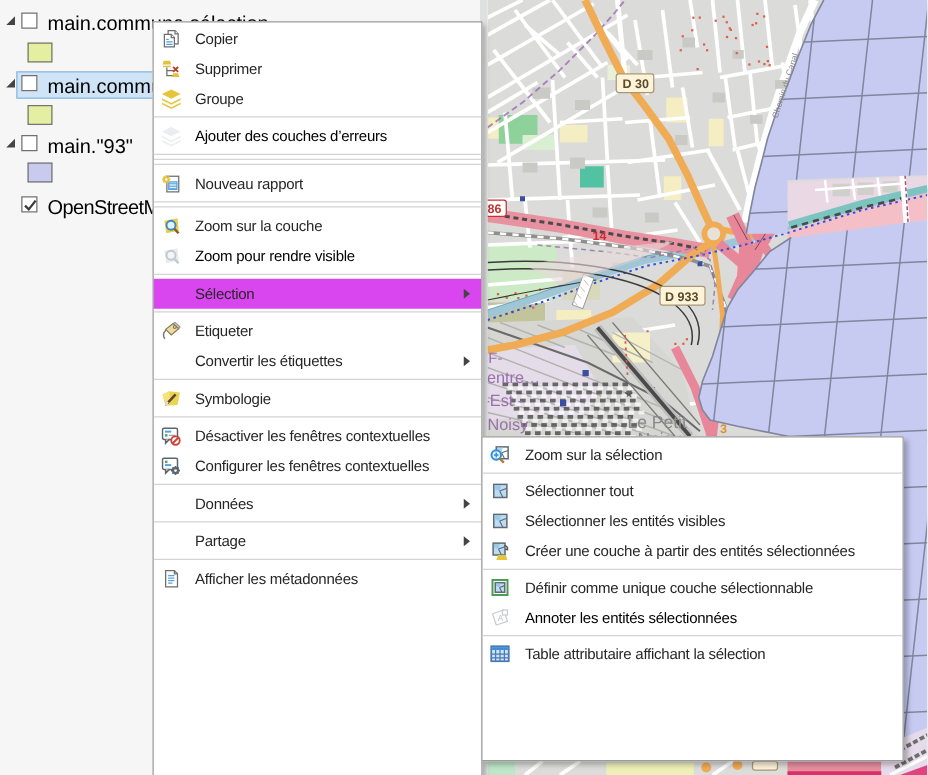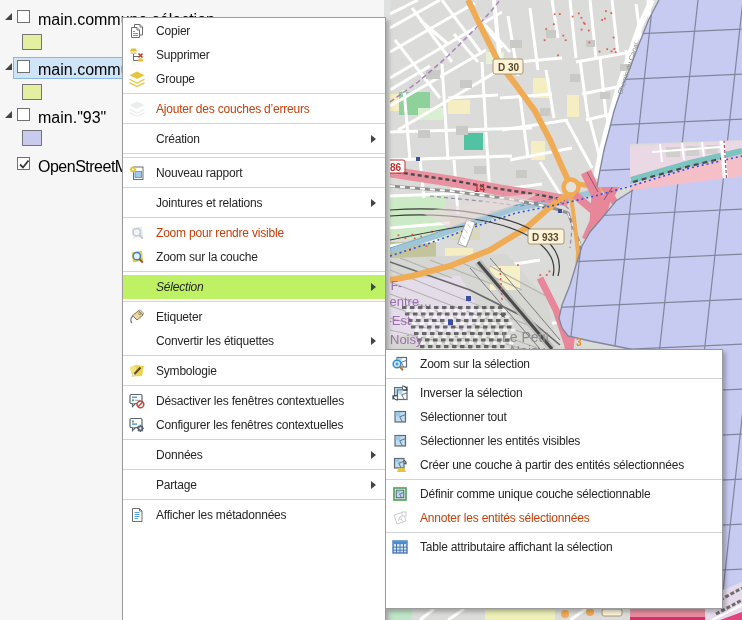--- a/index.html
+++ b/index.html
@@ -7,22 +7,22 @@
   font-family:"Liberation Sans", sans-serif; }
 #stage { position:relative; width:742px; height:620px; overflow:hidden; }
 .tri { position:absolute; width:0; height:0; border-left:7px solid transparent; border-bottom:7px solid #444; }
 .cb { position:absolute; width:13px; height:13px; background:#fff; border:1px solid #707070; }
 .swatch { position:absolute; left:22px; width:20px; height:16px; border:1px solid #757575; }
 .lbl { position:absolute; left:38px; white-space:nowrap; }
 
 .menu { position:absolute; background:#fff; border:1px solid #9b9b9b;
   box-shadow:3px 3px 4px rgba(0,0,0,0.25); font-size:12px; color:#262626; padding-top:1px; letter-spacing:-0.2px; }
 .mi { position:relative; height:24px; line-height:24px; padding-left:33px; white-space:nowrap; }
-.mi.dis { color:#c2410c; }
-.mi.hl { background:#bef264;font-style:italic; }
+.mi.dis { color:#000000; }
+.mi.hl { background:#d946ef; }
 .mi .ic { position:absolute; left:6px; top:4px; width:16px; height:16px; }
 .sep { height:0; border-top:1px solid #d4d4d4; margin:2px 0 3px 0; }
 .arr { position:absolute; right:9px; top:8px; width:0; height:0;
   border-left:5px solid #444; border-top:4px solid transparent; border-bottom:4px solid transparent; }
 .sub .mi { padding-left:34px; }
 .sub .sep { margin:2px 0 2px 0; }
 .sub { padding-top:2px !important; }
 .sub .mi .ic { left:6px; }
 </style>
 </head>
@@ -570,44 +570,42 @@
           <path d="M0.5,7.6 L8,11.4 L15.5,7.6 L15.5,9 L8,12.8 L0.5,9 Z" fill="#e5c53c"></path>
           <path d="M0.5,11 L8,14.8 L15.5,11 L15.5,12.4 L8,16.2 L0.5,12.4 Z" fill="#e5c53c"></path>
         </svg>Groupe</div>
 <div class="sep"></div>
 <div class="mi dis"><svg class="ic" viewBox="0 0 16 16">
           <path d="M8,0.5 L15.5,4.2 L8,8 L0.5,4.2 Z" fill="#ebedee"></path>
           <path d="M0.5,7.6 L8,11.4 L15.5,7.6 L15.5,9 L8,12.8 L0.5,9 Z" fill="#ebedee"></path>
           <path d="M0.5,11 L8,14.8 L15.5,11 L15.5,12.4 L8,16.2 L0.5,12.4 Z" fill="#ebedee"></path>
         </svg>Ajouter des couches d’erreurs</div>
 <div class="sep"></div>
-<div class="mi">Création<div class="arr"></div></div>
 <div class="sep"></div>
 <div class="sep"></div>
 <div class="mi"><svg class="ic" viewBox="0 0 16 16">
           <rect x="4.5" y="2" width="9.5" height="12.5" fill="#fff" stroke="#6e6e6e"></rect>
           <rect x="6" y="6.5" width="6.5" height="6" fill="#ddebf7" stroke="#55a3e0"></rect>
           <path d="M6,8h6.5 M6,10h6.5 M6,12h6.5" stroke="#55a3e0" stroke-width="0.9"></path>
           <circle cx="4" cy="4.5" r="2.6" fill="#e5c53c"></circle>
           <path d="M4,1.2v6.6 M0.7,4.5h6.6 M1.7,2.2l4.6,4.6 M6.3,2.2l-4.6,4.6" stroke="#e5c53c" stroke-width="1.3"></path>
           <circle cx="4" cy="4.5" r="1" fill="#fff"></circle>
         </svg>Nouveau rapport</div>
 <div class="sep"></div>
-<div class="mi">Jointures et relations<div class="arr"></div></div>
-<div class="sep"></div>
+<div class="sep"></div>
+<div class="mi"><svg class="ic" viewBox="0 0 16 16">
+          <path d="M2.5,3.5 L13,1.5 L14,11.5 L4,13.5 Z" fill="#e8cf4a"></path>
+          <circle cx="7.8" cy="7.2" r="3.6" fill="#e3f1fa" stroke="#3b87c8" stroke-width="1.5"></circle>
+          <path d="M10.5,10 L13.8,13.6" stroke="#8a5a2a" stroke-width="2"></path>
+        </svg>Zoom sur la couche</div>
 <div class="mi dis"><svg class="ic" viewBox="0 0 16 16">
           <path d="M2.5,3.5 L13,1.5 L14,11.5 L4,13.5 Z" fill="#e8eaec"></path>
           <circle cx="7.8" cy="7.2" r="3.6" fill="#f2f5f7" stroke="#c3c9cf" stroke-width="1.5"></circle>
           <path d="M10.5,10 L13.8,13.6" stroke="#c3c9cf" stroke-width="2"></path>
         </svg>Zoom pour rendre visible</div>
-<div class="mi"><svg class="ic" viewBox="0 0 16 16">
-          <path d="M2.5,3.5 L13,1.5 L14,11.5 L4,13.5 Z" fill="#e8cf4a"></path>
-          <circle cx="7.8" cy="7.2" r="3.6" fill="#e3f1fa" stroke="#3b87c8" stroke-width="1.5"></circle>
-          <path d="M10.5,10 L13.8,13.6" stroke="#8a5a2a" stroke-width="2"></path>
-        </svg>Zoom sur la couche</div>
 <div class="sep"></div>
 <div class="mi hl">Sélection<div class="arr"></div></div>
 <div class="sep"></div>
 <div class="mi"><svg class="ic" viewBox="0 0 16 16">
           <path d="M6,5 L11,0.8 L15,4.6 L10,9 Z" fill="#d9d9d9" stroke="#9a9a9a"></path>
           <path d="M3.5,6.5 L9.5,1.8 L14,6 L8,11 Z" fill="#ecd9a4" stroke="#8a7a50"></path>
           <circle cx="10.8" cy="4.6" r="1.1" fill="#fff" stroke="#8a7a50"></circle>
           <path d="M4,7 C1.5,9 1,12 3,14" stroke="#777" fill="none" stroke-width="1.2"></path>
         </svg>Etiqueter</div>
 <div class="mi">Convertir les étiquettes<div class="arr"></div></div>
@@ -652,28 +650,20 @@
   <div class="menu sub" id="submenu" style="left:385px;top:349px;width:338px;height:260px;">
 <div class="mi"><svg class="ic" viewBox="0 0 16 16">
           <rect x="5" y="1.5" width="9.5" height="9.5" fill="#fff" stroke="#5f6a74" stroke-width="1.2"></rect>
           <path d="M5.6,2.1 L10.225,2.1 L9.275,6.25 L5.6,4.825 Z" fill="#aed4ee"></path>
           <path d="M9.275,6.25 L11.65,11 M9.275,6.25 L14.5,4.35" stroke="#5f6a74" stroke-width="0.9" fill="none"></path>
           <circle cx="5" cy="8" r="3.8" fill="#ddeefb" fill-opacity="0.85" stroke="#2e8fd8" stroke-width="1.6"></circle>
           <path d="M3.2,8h3.6 M5,6.2v3.6" stroke="#2e8fd8" stroke-width="1.1"></path>
           <path d="M7.8,10.8 L11,14.2" stroke="#b5763a" stroke-width="2"></path>
         </svg>Zoom sur la sélection</div>
 <div class="sep"></div>
-<div class="mi"><svg class="ic" viewBox="0 0 16 16">
-          <rect x="2.5" y="2.5" width="8" height="8" fill="#aed4ee" stroke="#5f6a74"></rect>
-          <rect x="5.5" y="5" width="9.5" height="9.5" fill="#fff" stroke="#5f6a74" stroke-width="1.2"></rect>
-          <path d="M6.1,5.6 L10.725,5.6 L9.775,9.75 L6.1,8.325 Z" fill="#aed4ee"></path>
-          <path d="M9.775,9.75 L12.15,14.5 M9.775,9.75 L15,7.85" stroke="#5f6a74" stroke-width="0.9" fill="none"></path>
-          <path d="M10,1 a5,5 0 0 1 5,4 M15,1.5 v3.7 h-3.7" fill="none" stroke="#3d4a57" stroke-width="1.2"></path>
-          <path d="M6,15 a5,5 0 0 1 -5,-4 M1,14.5 v-3.7 h3.7" fill="none" stroke="#3d4a57" stroke-width="1.2"></path>
-        </svg>Inverser la sélection</div>
 <div class="mi"><svg class="ic" viewBox="0 0 16 16">
           <rect x="3" y="2.5" width="10.5" height="10.5" fill="#bcdcf2" stroke="#5f6a74" stroke-width="1.2"></rect>
           <path d="M3.6,3.1 L8.775,3.1 L7.725,7.75 L3.6,6.175 Z" fill="#9cc8e8"></path>
           <path d="M7.725,7.75 L10.35,13 M7.725,7.75 L13.5,5.65" stroke="#5f6a74" stroke-width="0.9" fill="none"></path>
         </svg>Sélectionner tout</div>
 <div class="mi"><svg class="ic" viewBox="0 0 16 16">
           <rect x="3" y="2.5" width="10.5" height="10.5" fill="#bcdcf2" stroke="#5f6a74" stroke-width="1.2"></rect>
           <path d="M3.6,3.1 L8.775,3.1 L7.725,7.75 L3.6,6.175 Z" fill="#9cc8e8"></path>
           <path d="M7.725,7.75 L10.35,13 M7.725,7.75 L13.5,5.65" stroke="#5f6a74" stroke-width="0.9" fill="none"></path>
         </svg>Sélectionner les entités visibles</div>

